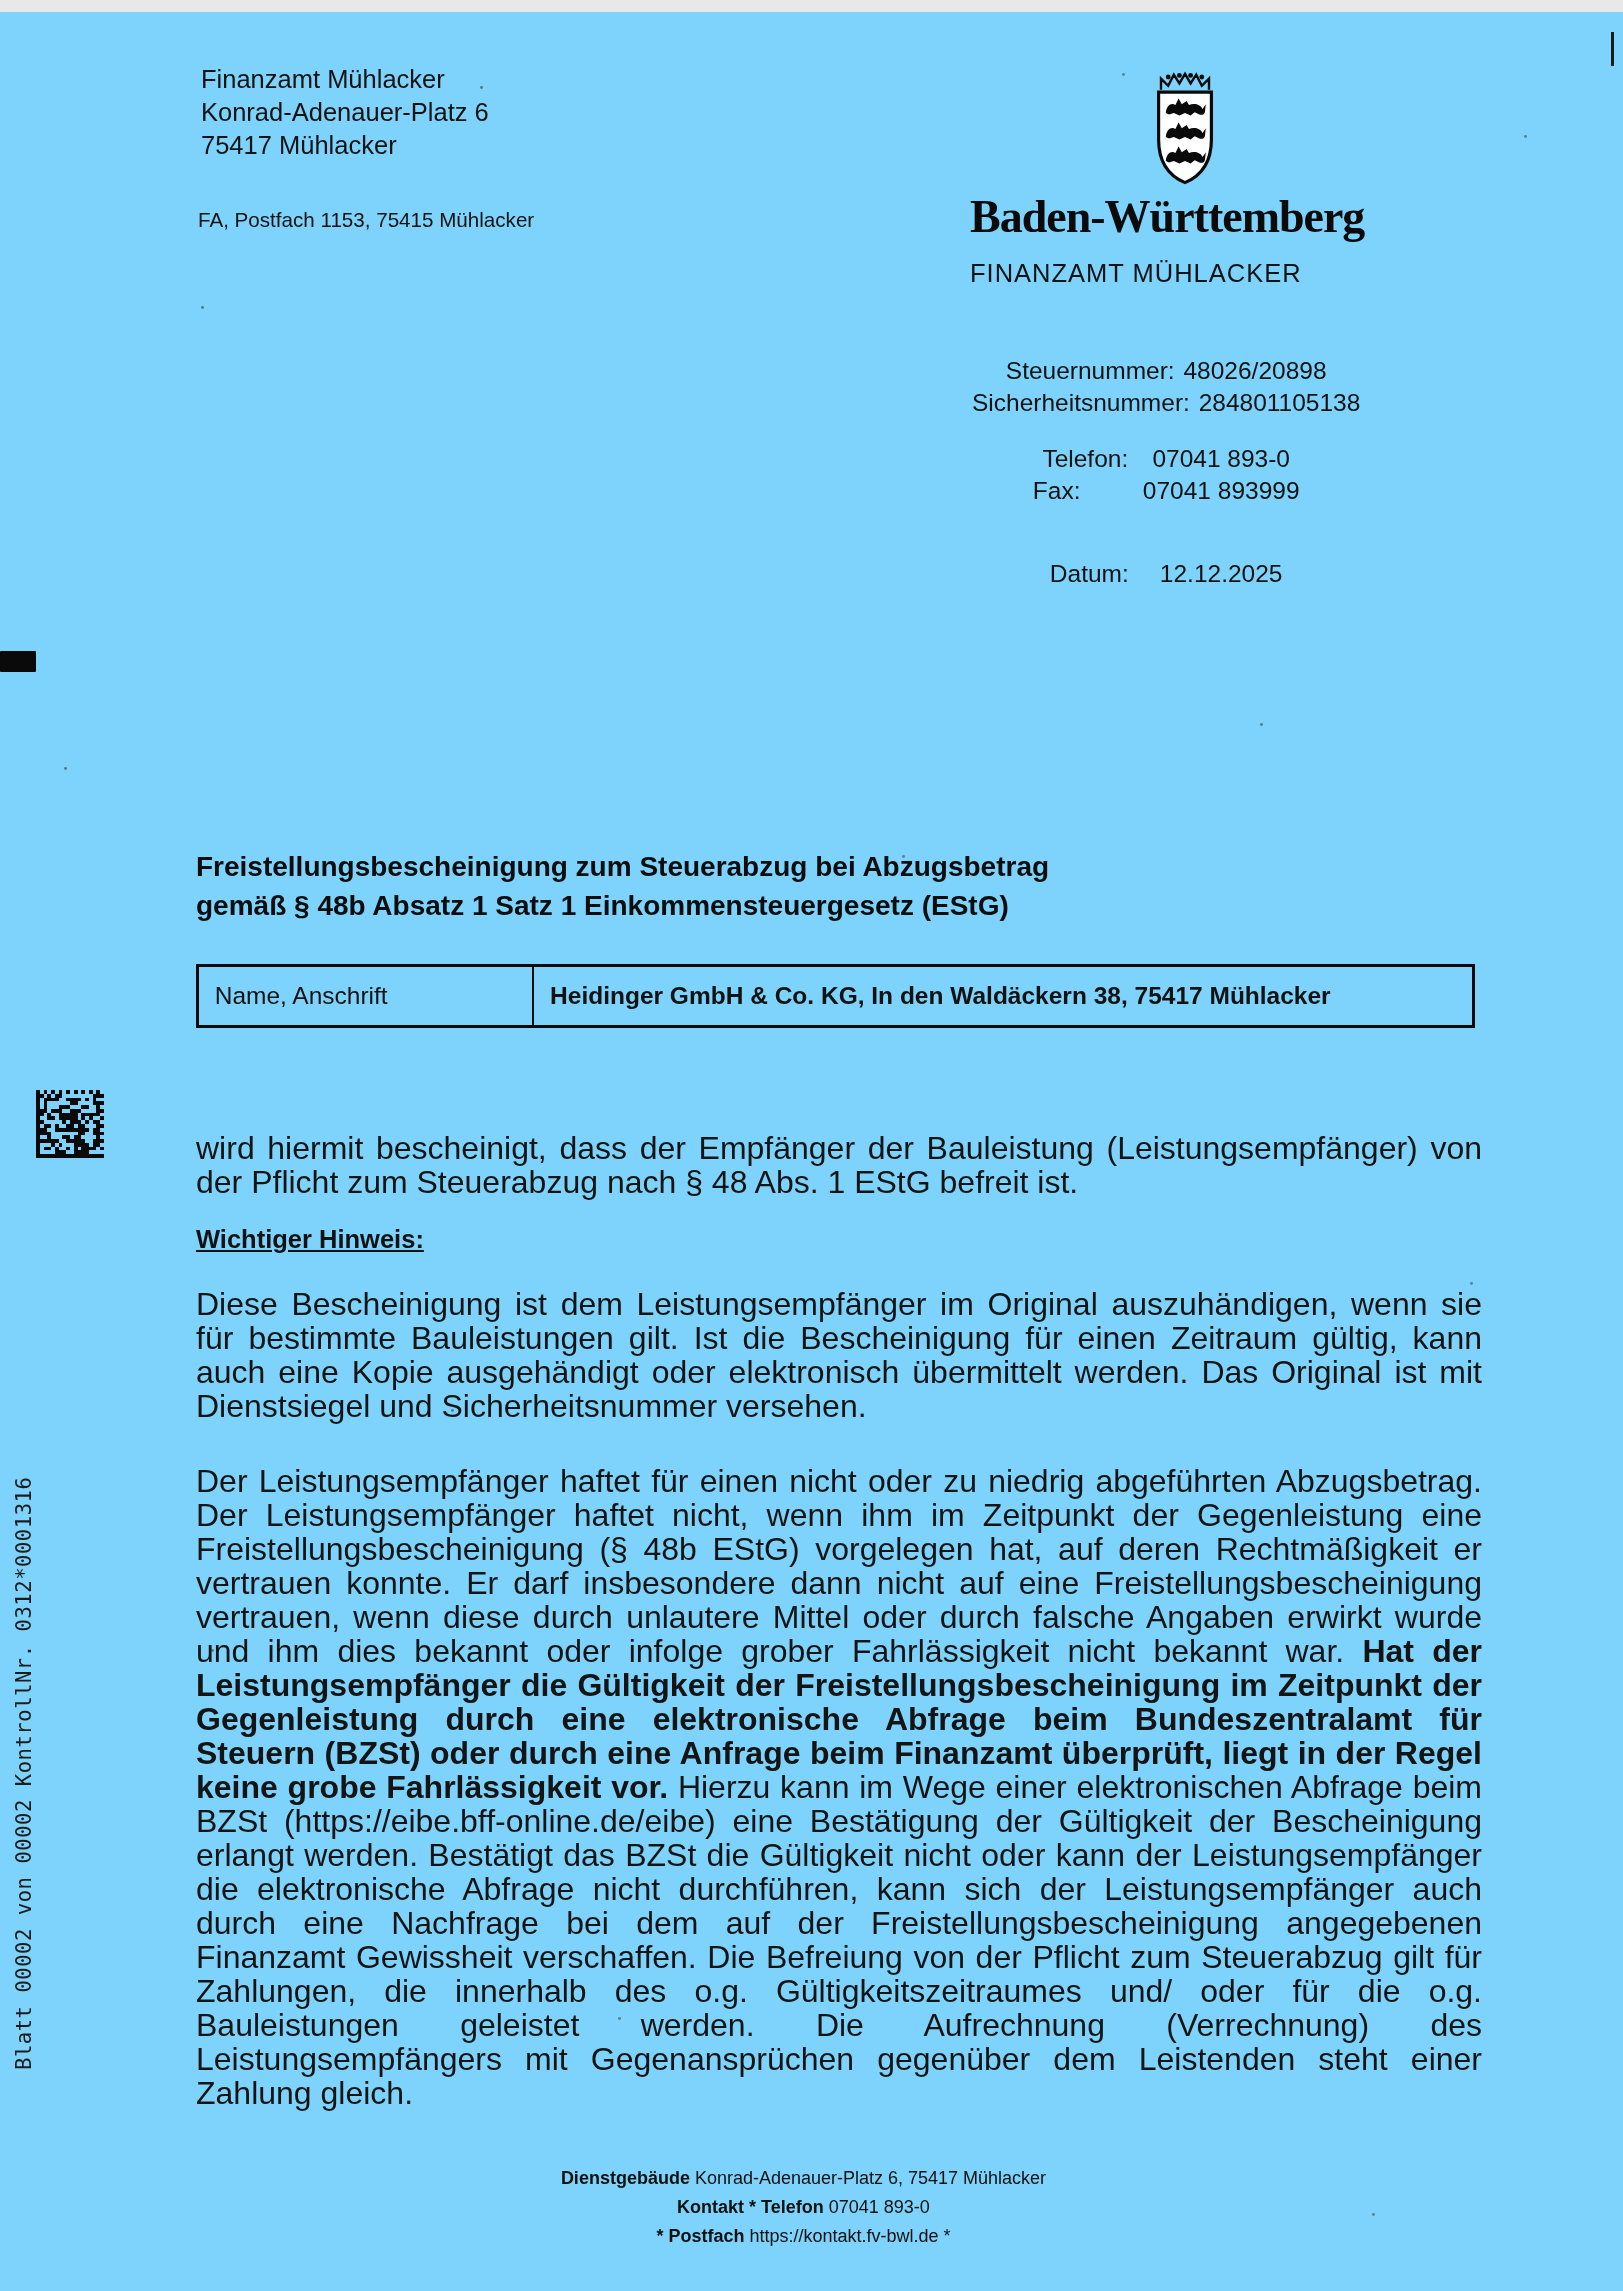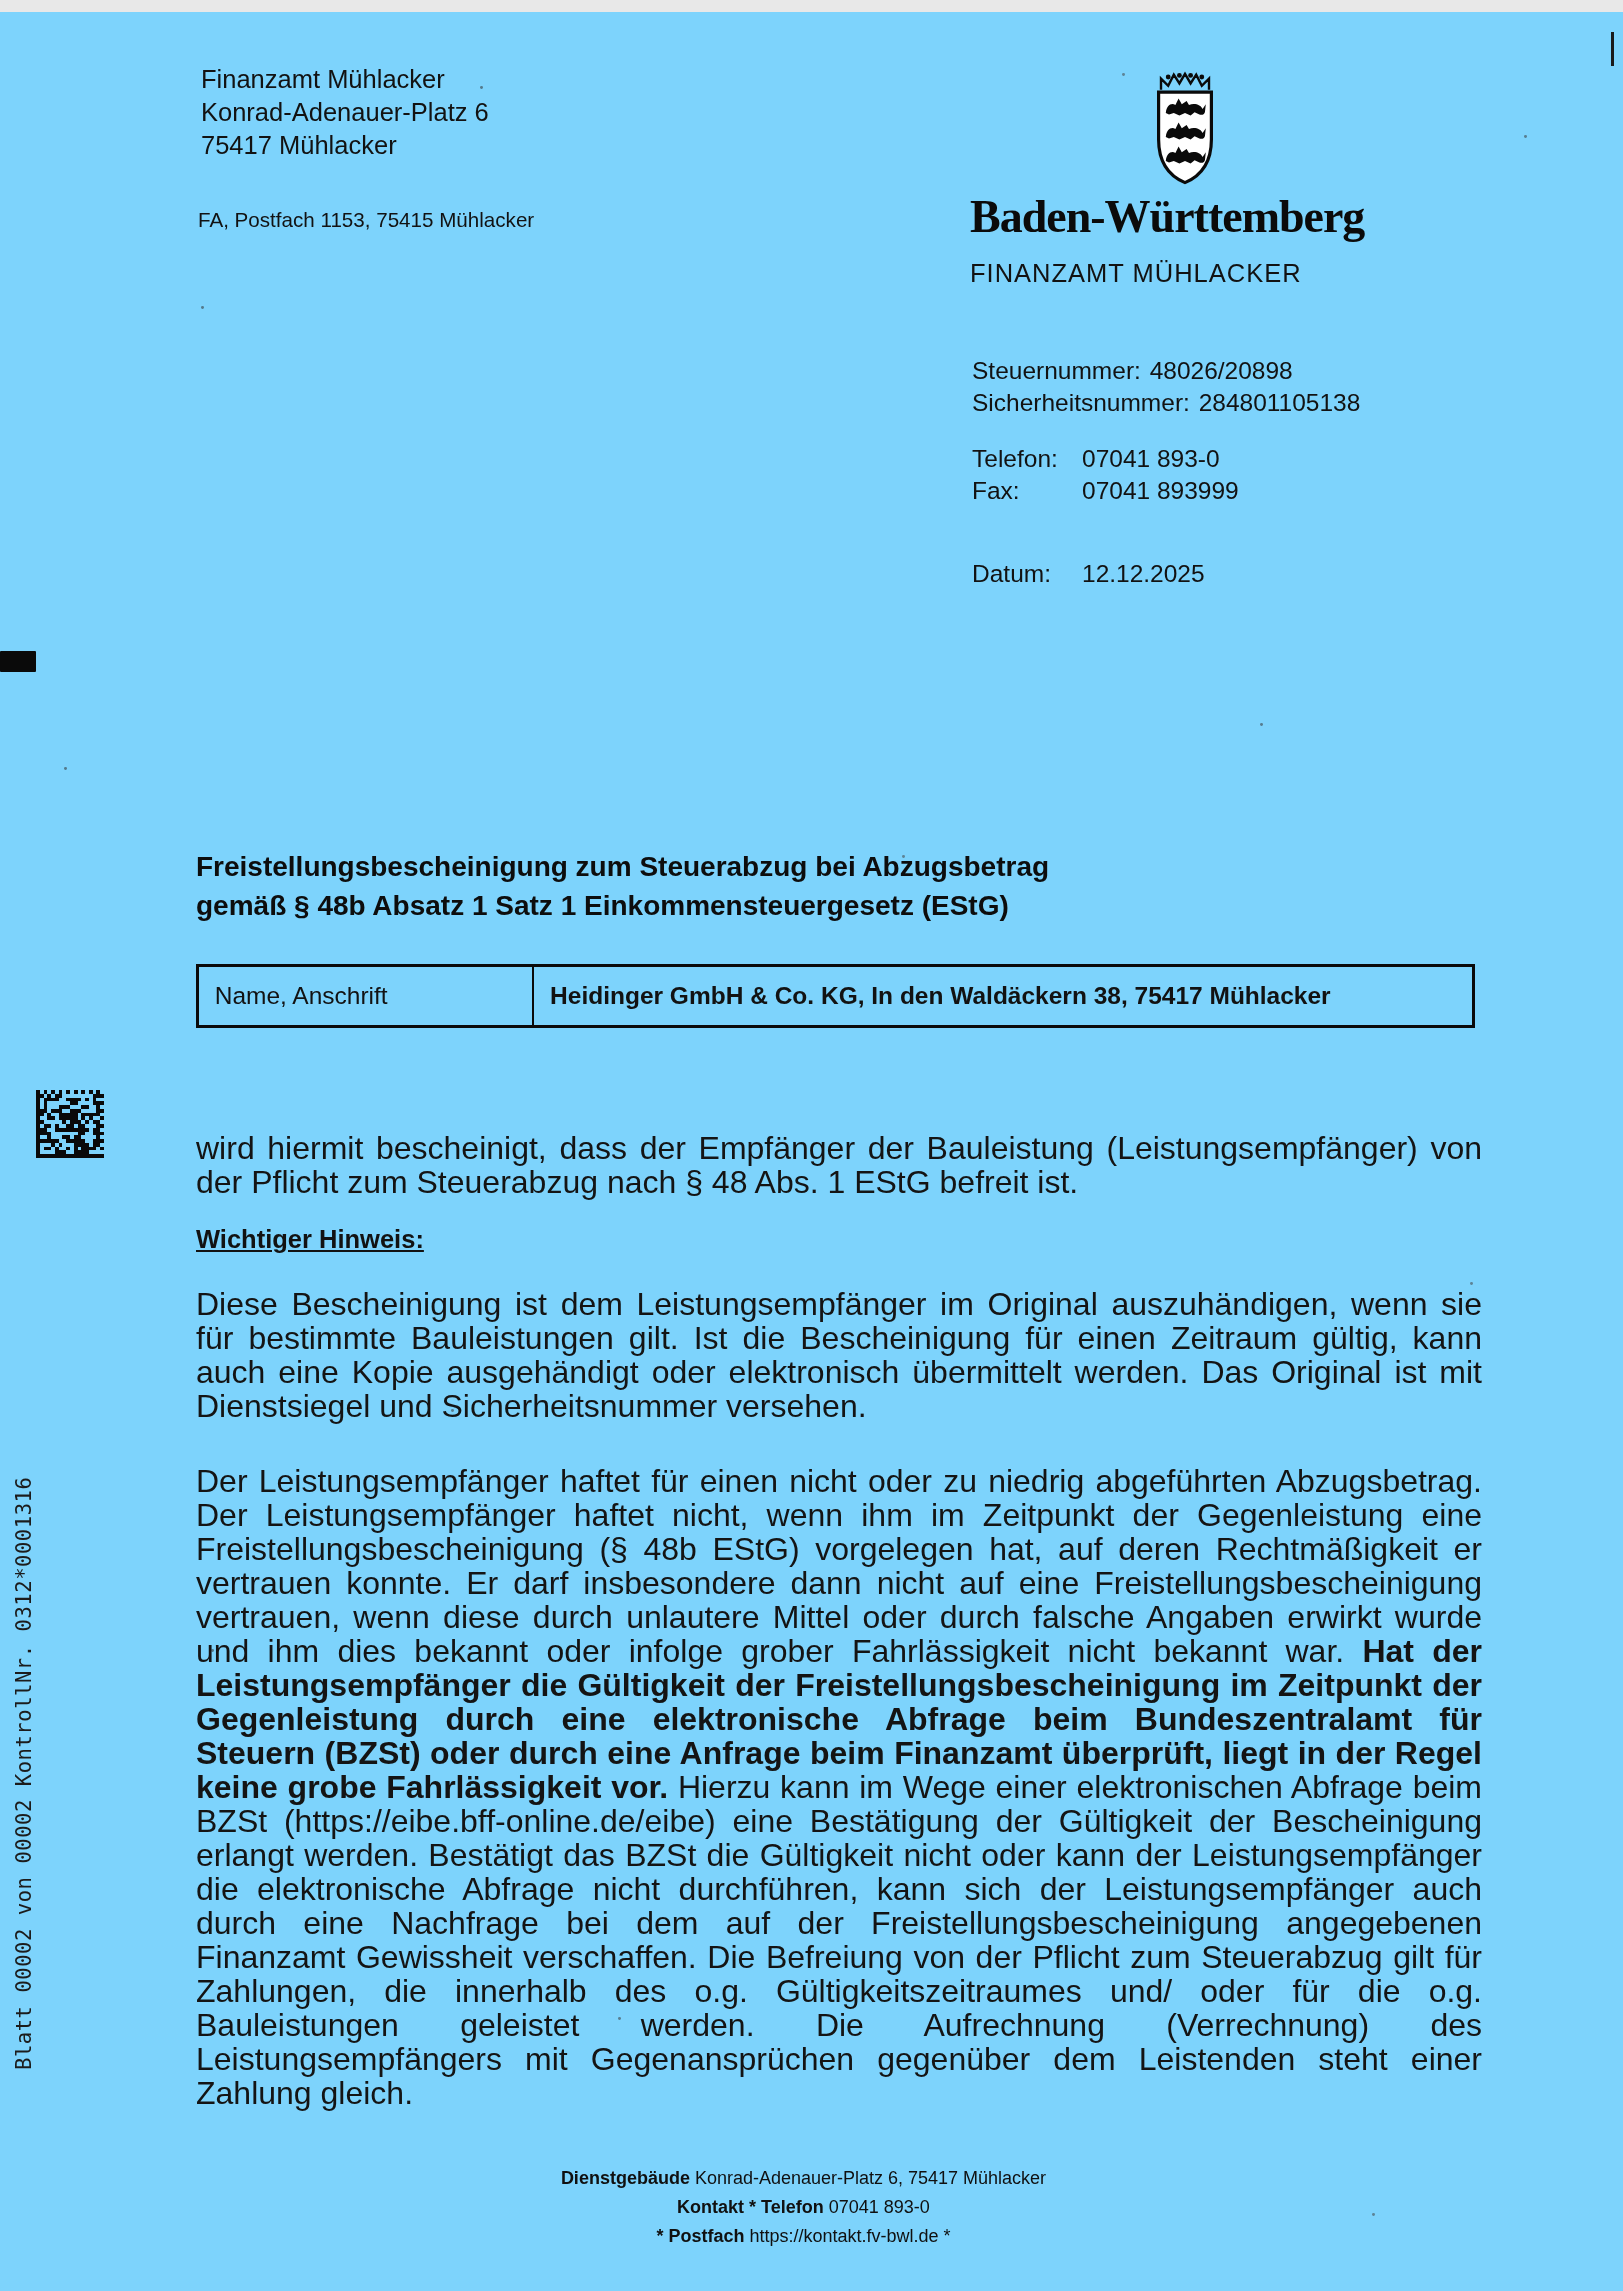--- a/index.html
+++ b/index.html
@@ -18,21 +18,21 @@
   
   .coat{position:absolute;left:1145px;top:57px;}
   .state-name{
     position:absolute;left:970px;top:178px;width:451px;
     font-family:Liberation Serif, serif;font-weight:700;
     font-size:46px;letter-spacing:-1px;white-space:nowrap;color:#0b0b0b;
   }
   .office-name{position:absolute;left:970px;top:247px;font-size:25.5px;letter-spacing:1px;white-space:nowrap;}
   
   .meta{position:absolute;left:972px;top:343px;font-size:24.5px;line-height:32px;}
-  .meta-row{display:flex;}
+  .meta-row{display:flex;justify-content:center;}
   .meta-row .lbl{width:110px;flex:0 0 auto;}
   .meta-row.wide .lbl{width:auto;margin-right:8.8px;}
   .meta-gap-s{height:23.5px;}
   .meta-gap-l{height:51px;}
   
   .doc-title{position:absolute;left:196px;top:835px;font-size:28px;font-weight:700;line-height:39px;color:#0d0d0d;}
   
   .cert-table{
     position:absolute;left:196px;top:952px;width:1279px;
     border-collapse:collapse;table-layout:fixed;padding-left:48px;

